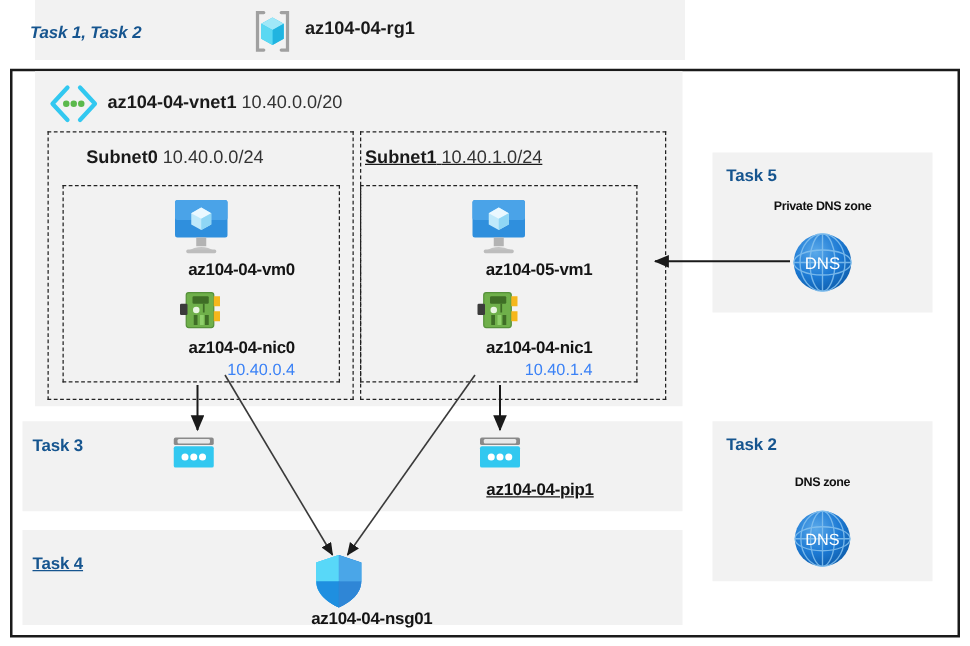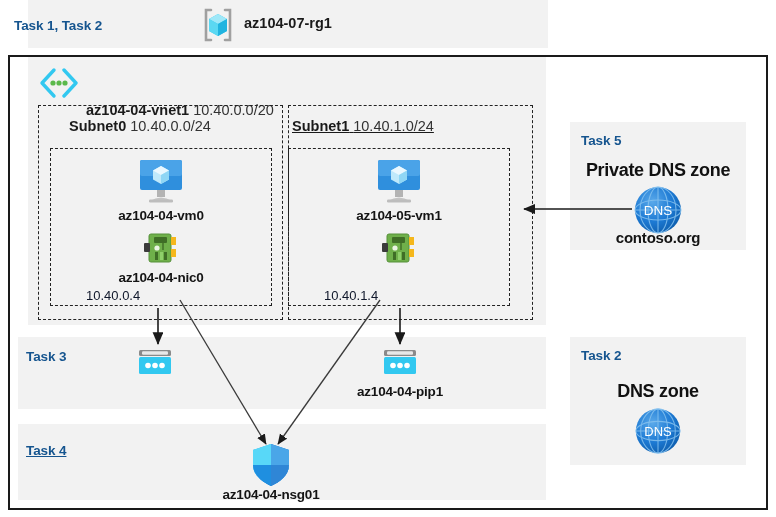--- a/index.html
+++ b/index.html
@@ -70,40 +70,40 @@
     color: #1a1a1a;
   }
   .res-title .cidr {
     font-weight: normal;
     color: #333333;
   }
 
   
   .node-label {
     position: absolute;
-    text-align: center;
+    text-align: right;
     font-weight: bold;
     font-size: 13.5px;
     color: #141414;
     white-space: nowrap;
     letter-spacing: -0.2px;
   }
   .node-sub {
     position: absolute;
-    text-align: left;
+    text-align: right;
     font-weight: normal;
     font-size: 13px;
-    color: #0f172a;
+    color: #3b82f6;
     white-space: nowrap;
   }
   .heading {
     position: absolute;
     text-align: center;
     font-weight: bold;
-    font-size: 18px;
+    font-size: 10px;
     color: #111111;
     white-space: nowrap;
     letter-spacing: -0.3px;
   }
 
   
   .icon {
     position: absolute;
   }
 
@@ -117,55 +117,55 @@
     pointer-events: none;
   }
 </style>
 </head>
 <body>
 
 <div id="canvas">
 
   <div class="panel" style="left:28px; top:0px; width:520px; height:48px;"></div>
 
-  <div class="task-label" style="left:14px; top:18px;">Task 1, Task 2</div>
+  <div class="task-label" style="left:24px; top:18px;font-style:italic;">Task 1, Task 2</div>
 
   <div class="icon" style="left:200px; top:7px;">
     <svg width="36" height="36" viewBox="0 0 36 36">
 
       <path d="M11 3 L6 3 L6 33 L11 33" fill="none" stroke="#a0a0a0" stroke-width="2.6" stroke-linecap="round"></path>
 
       <path d="M25 3 L30 3 L30 33 L25 33" fill="none" stroke="#a0a0a0" stroke-width="2.6" stroke-linecap="round"></path>
 
       <polygon points="18,7 27,12 27,24 18,29 9,24 9,12" fill="#32c8f0"></polygon>
       <polygon points="18,7 27,12 18,17 9,12" fill="#9fe8f8"></polygon>
       <polygon points="18,17 27,12 27,24 18,29" fill="#21b4e0"></polygon>
       <polygon points="18,17 9,12 9,24 18,29" fill="#5bd8f2"></polygon>
     </svg>
   </div>
 
   <div class="res-title" style="left:244px; top:15px;">
-    <span class="nm">az104-07-rg1</span>
+    <span class="nm">az104-04-rg1</span>
   </div>
 
   <div id="vnet-box"></div>
 
   <div class="panel" style="left:28px; top:57px; width:518px; height:268px;"></div>
 
   <div class="icon" style="left:38px; top:67px;">
     <svg width="40" height="32" viewBox="0 0 40 32">
       <path d="M16 3 L4 16 L16 29" fill="none" stroke="#32c8f0" stroke-width="3.4" stroke-linecap="round" stroke-linejoin="round"></path>
       <path d="M26 3 L38 16 L26 29" fill="none" stroke="#32c8f0" stroke-width="3.4" stroke-linecap="round" stroke-linejoin="round"></path>
       <circle cx="15" cy="16" r="2.6" fill="#5bb94b"></circle>
       <circle cx="21" cy="16" r="2.6" fill="#5bb94b"></circle>
       <circle cx="27" cy="16" r="2.6" fill="#5bb94b"></circle>
     </svg>
   </div>
 
-  <div class="res-title" style="left:86px; top:74px;margin-top:28px;">
+  <div class="res-title" style="left:86px; top:74px;">
     <span class="nm">az104-04-vnet1</span>
     <span class="cidr"> 10.40.0.0/20</span>
   </div>
 
   <div class="dashed" style="left:38px; top:105px; width:245px; height:215px;"></div>
 
   <div class="res-title" style="left:50px; top:118px;margin-left:19px;">
     <span class="nm">Subnet0</span>
     <span class="cidr"> 10.40.0.0/24</span>
   </div>
@@ -239,20 +239,21 @@
       <rect x="28" y="19" width="5" height="8" fill="#f5b71c"></rect>
       <rect x="11" y="7" width="13" height="6" rx="1" fill="#3f6e26"></rect>
       <circle cx="14" cy="18" r="2.6" fill="#eaf5e2"></circle>
       <rect x="12" y="22" width="3" height="8" fill="#3f6e26"></rect>
       <rect x="17" y="22" width="3" height="8" fill="#8fd06a"></rect>
       <rect x="21" y="22" width="3" height="8" fill="#3f6e26"></rect>
       <path d="M20 13 L20 20" stroke="#3f6e26" stroke-width="1.4" fill="none"></path>
     </svg>
   </div>
 
+  <div class="node-label" style="left:324px; top:270px; width:150px;">az104-04-nic1</div>
   <div class="node-sub" style="left:324px; top:288px; width:150px;">10.40.1.4</div>
 
   <div class="panel" style="left:18px; top:337px; width:528px; height:72px;"></div>
 
   <div class="task-label" style="left:26px; top:349px;text-align:center;">Task 3</div>
 
   <div class="icon" style="left:136px; top:348px;">
     <svg width="38" height="32" viewBox="0 0 38 32">
       <rect x="3" y="2" width="32" height="6" rx="1.5" fill="#8a8a8a"></rect>
       <rect x="6" y="3.2" width="26" height="3.6" rx="1.2" fill="#e8e8e8"></rect>
@@ -266,21 +267,21 @@
   <div class="icon" style="left:381px; top:348px;">
     <svg width="38" height="32" viewBox="0 0 38 32">
       <rect x="3" y="2" width="32" height="6" rx="1.5" fill="#8a8a8a"></rect>
       <rect x="6" y="3.2" width="26" height="3.6" rx="1.2" fill="#e8e8e8"></rect>
       <rect x="3" y="9" width="32" height="17" rx="1.5" fill="#32c8f0"></rect>
       <circle cx="12" cy="17.5" r="2.8" fill="#ffffff"></circle>
       <circle cx="19" cy="17.5" r="2.8" fill="#ffffff"></circle>
       <circle cx="26" cy="17.5" r="2.8" fill="#ffffff"></circle>
     </svg>
   </div>
-  <div class="node-label" style="left:325px; top:384px; width:150px;">az104-04-pip1</div>
+  <div class="node-label" style="left:325px; top:384px; width:150px;text-decoration:underline;">az104-04-pip1</div>
 
   <div class="panel" style="left:18px; top:424px; width:528px; height:76px;"></div>
 
   <div class="task-label" style="left:26px; top:443px;text-decoration:underline;">Task 4</div>
 
   <div class="icon" style="left:251px; top:443px;">
     <svg width="40" height="44" viewBox="0 0 40 44">
       <path d="M20 1 L38 7 V22 C38 32 29 39 20 43 C11 39 2 32 2 22 V7 Z" fill="#3fa9f5"></path>
       <path d="M20 1 L38 7 V22 C38 32 29 39 20 43 Z" fill="#2f86d6"></path>
       <path d="M20 1 L2 7 V22 C2 26.5 3.8 30.2 6.4 33.2 L20 22 Z" fill="#58d8f8"></path>
@@ -314,21 +315,20 @@
         <ellipse cx="26" cy="26" rx="23" ry="10"></ellipse>
         <ellipse cx="26" cy="26" rx="10" ry="23"></ellipse>
         <ellipse cx="26" cy="26" rx="18" ry="23"></ellipse>
         <line x1="3" y1="26" x2="49" y2="26"></line>
         <line x1="26" y1="3" x2="26" y2="49"></line>
       </g>
       <text x="26" y="31" text-anchor="middle" fill="#ffffff" font-family="Liberation Sans, sans-serif" font-size="13.5">DNS</text>
     </svg>
   </div>
 
-  <div class="node-label" style="left:570px; top:229px; width:176px; font-size:15px;">contoso.org</div>
 
   <div class="panel" style="left:570px; top:337px; width:176px; height:128px;"></div>
 
   <div class="task-label" style="left:581px; top:348px;">Task 2</div>
 
   <div class="heading" style="left:570px; top:381px; width:176px;">DNS zone</div>
 
   <div class="icon" style="left:633px; top:406px;">
     <svg width="50" height="50" viewBox="0 0 52 52">
       <defs>

